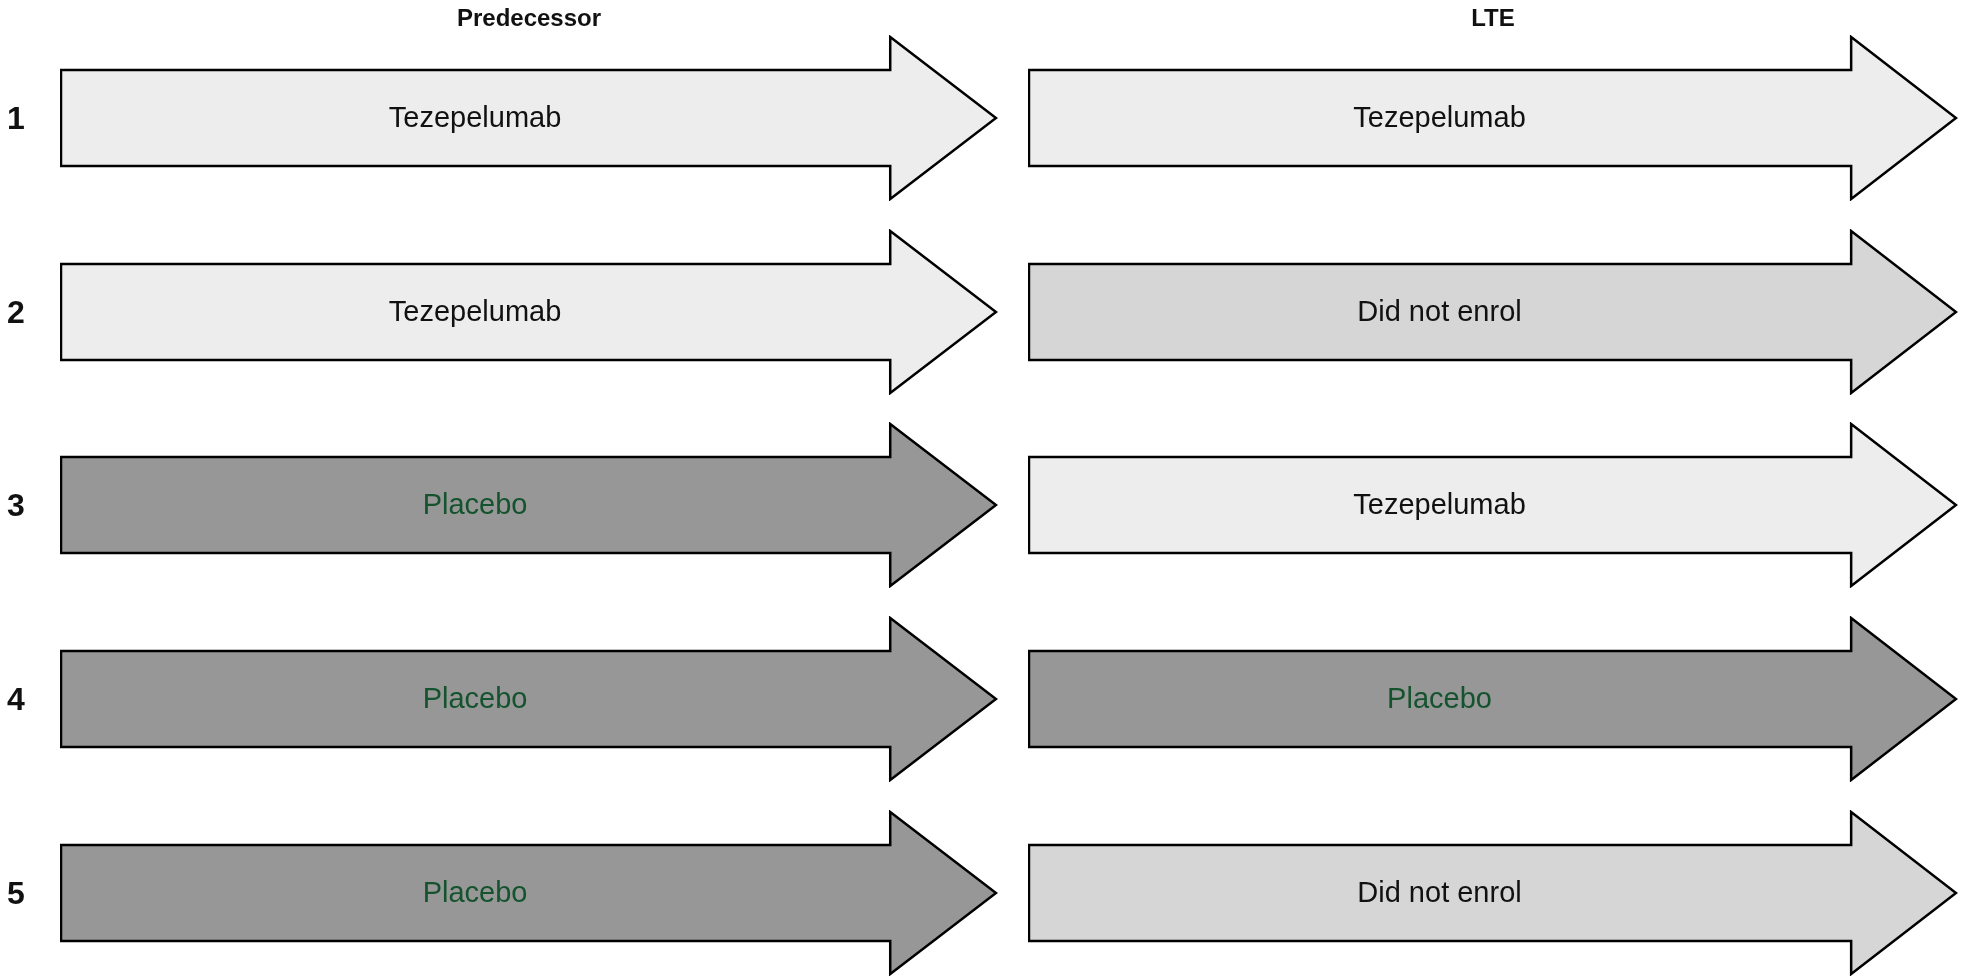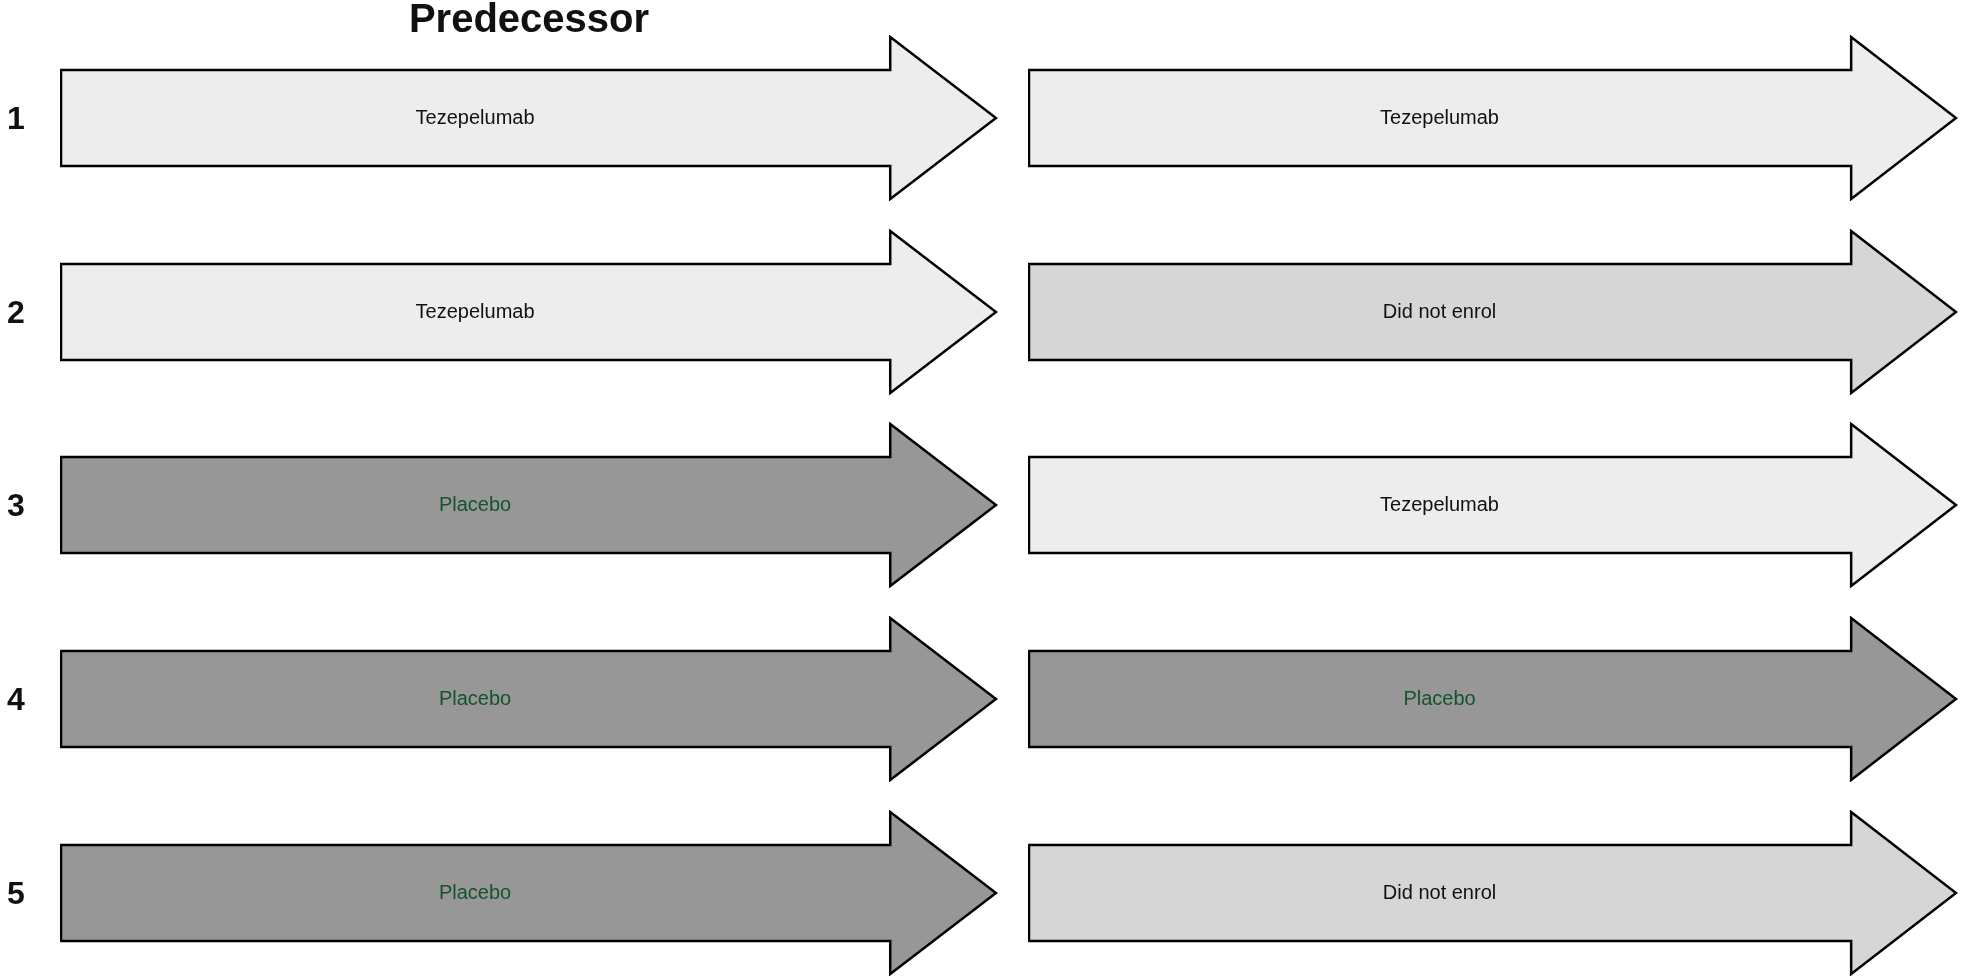--- a/index.html
+++ b/index.html
@@ -15,21 +15,21 @@
     background: #ffffff;
     overflow: hidden;
   }
   .col-header {
     position: absolute;
     top: 0;
     height: 36px;
     display: flex;
     align-items: flex-start;
     justify-content: center;
-    font-size: 40px;
+    font-size: 24px;
     font-weight: bold;
     color: #111111;
     line-height: 36px;
   }
   .col-header.left  { left: 60px;  width: 938px; }
   .col-header.right { left: 1028px; width: 930px; }
 
   .row {
     position: absolute;
     left: 0;
@@ -70,32 +70,33 @@
   }
   .arrow-label {
     position: absolute;
     left: 0;
     top: 21%;
     width: 88.5%;
     height: 58%;
     display: flex;
     align-items: center;
     justify-content: center;
-    font-size: 20px;
+    font-size: 29px;
     color: #111111;
     pointer-events: none;
   }
   .style-dark .arrow-label { color: #14532d; }
 </style>
 </head>
 <body>
 
 <div class="canvas">
 
   <div class="col-header left">Predecessor</div>
+  <div class="col-header right">LTE</div>
 
   <div class="row" style="top:35px">
     <div class="row-num">1</div>
     <div class="arrow left style-light">
       <svg viewBox="0 0 940 166" preserveAspectRatio="none">
           <polygon points="1,35 832,35 832,2 938,83 832,164 832,131 1,131" fill="#ededed"></polygon>
         </svg>
       <div class="arrow-label">Tezepelumab</div>
     </div>
     <div class="arrow right style-light">

